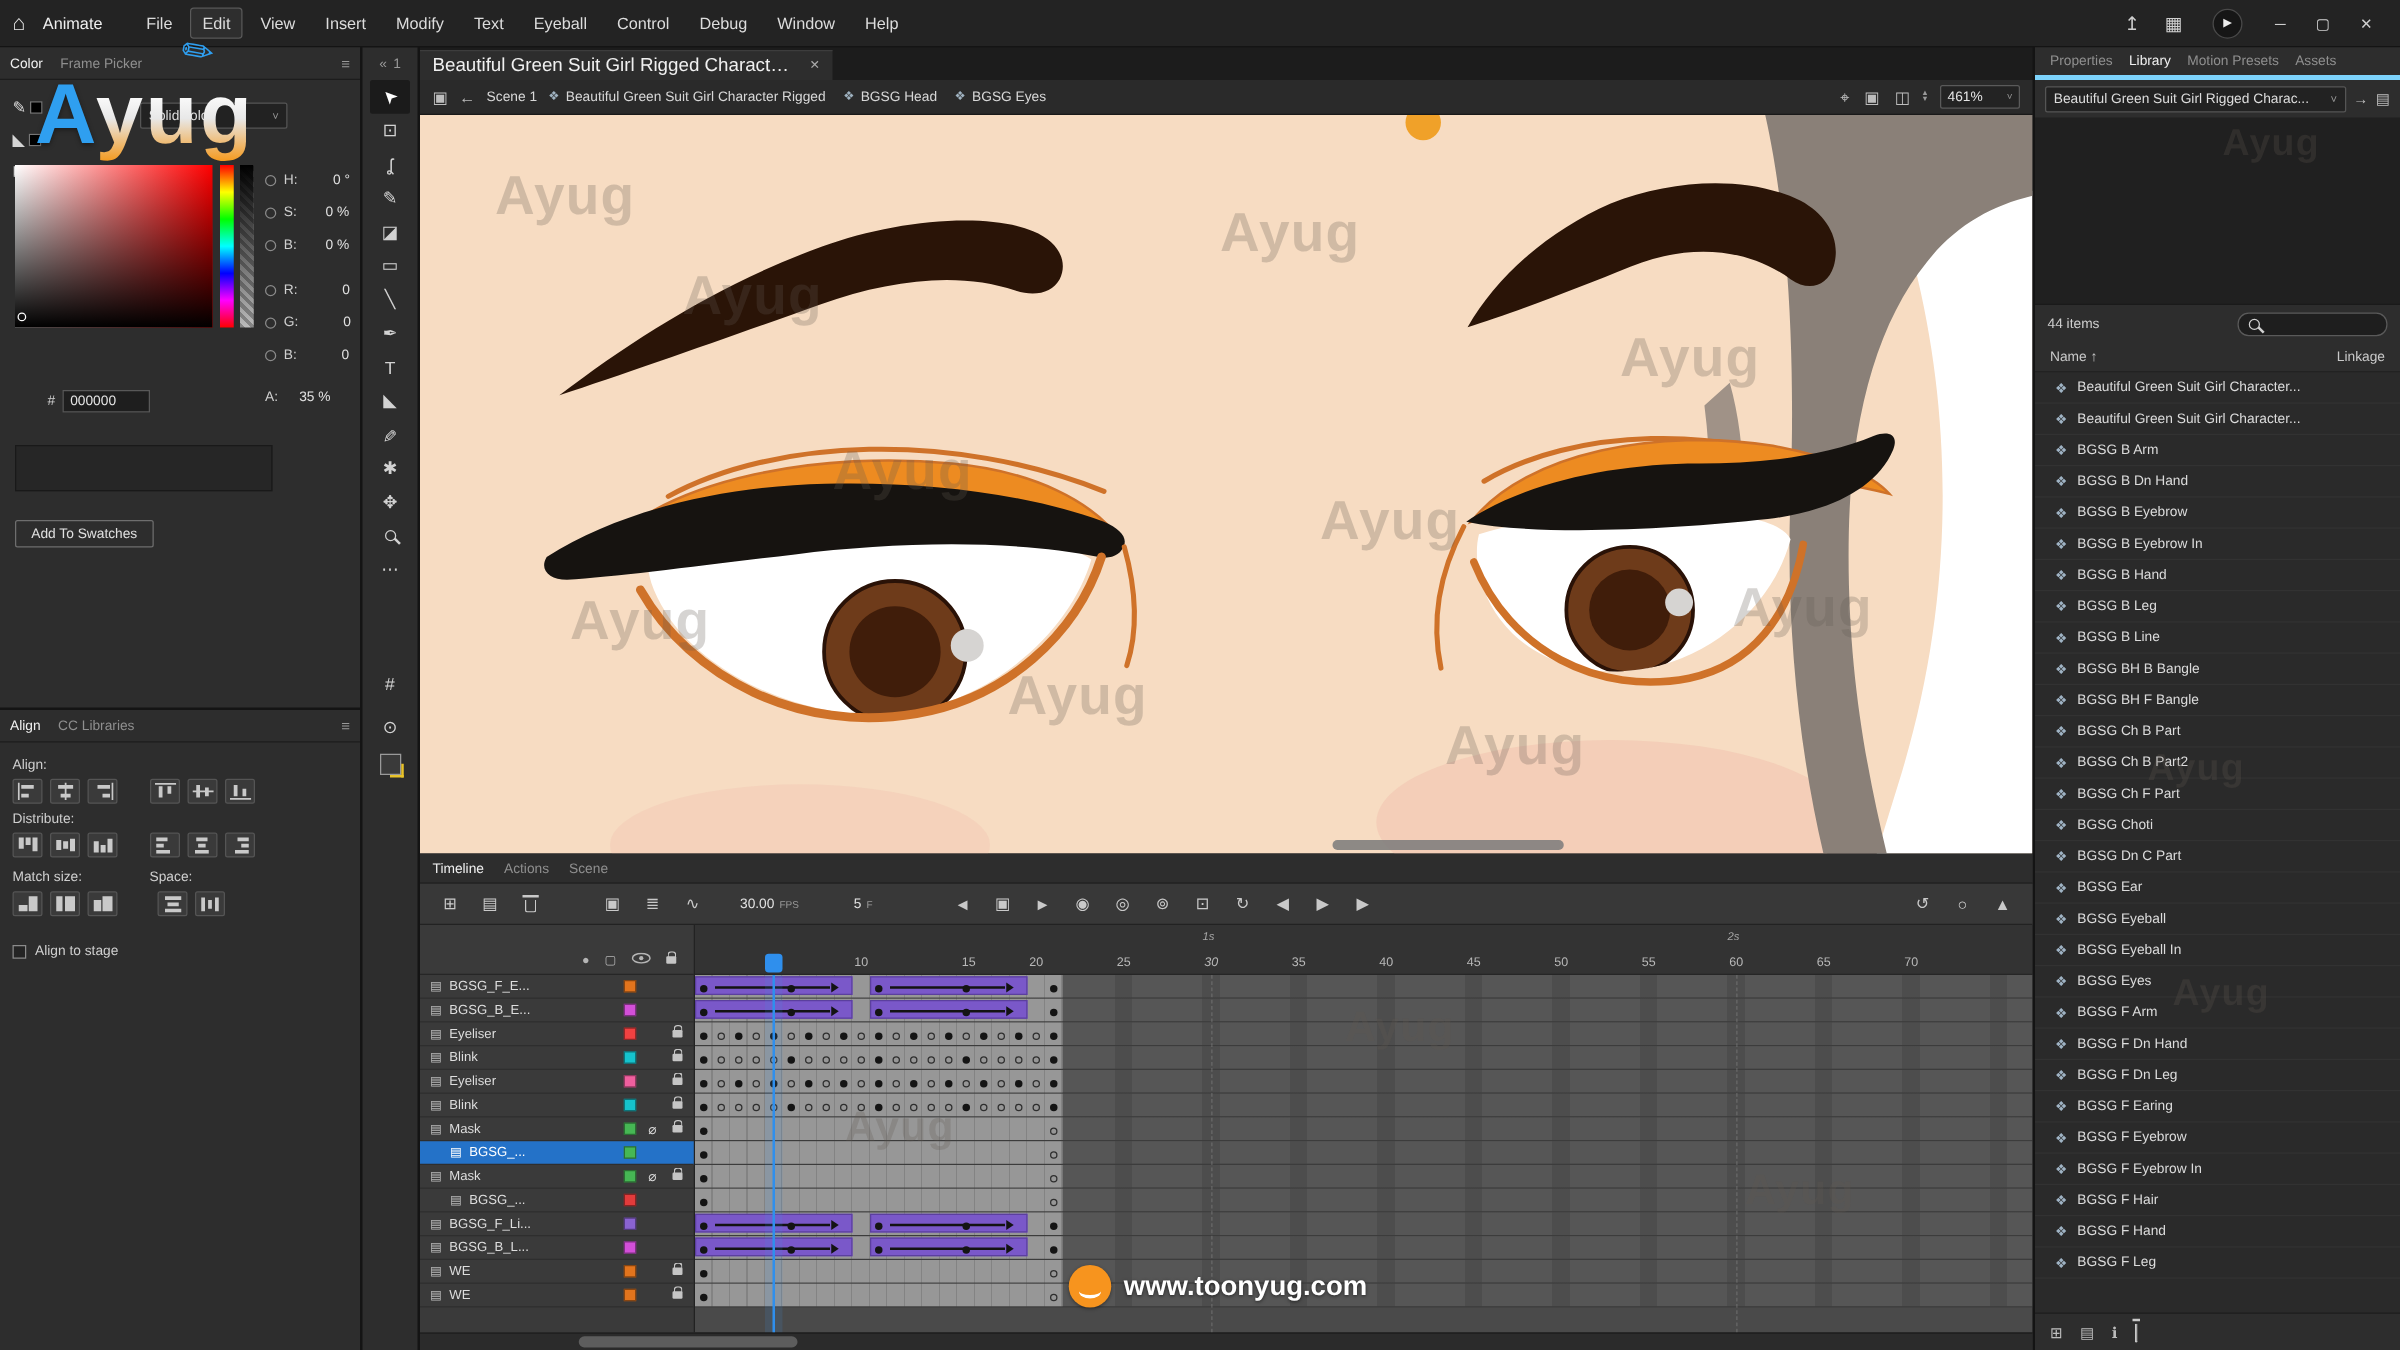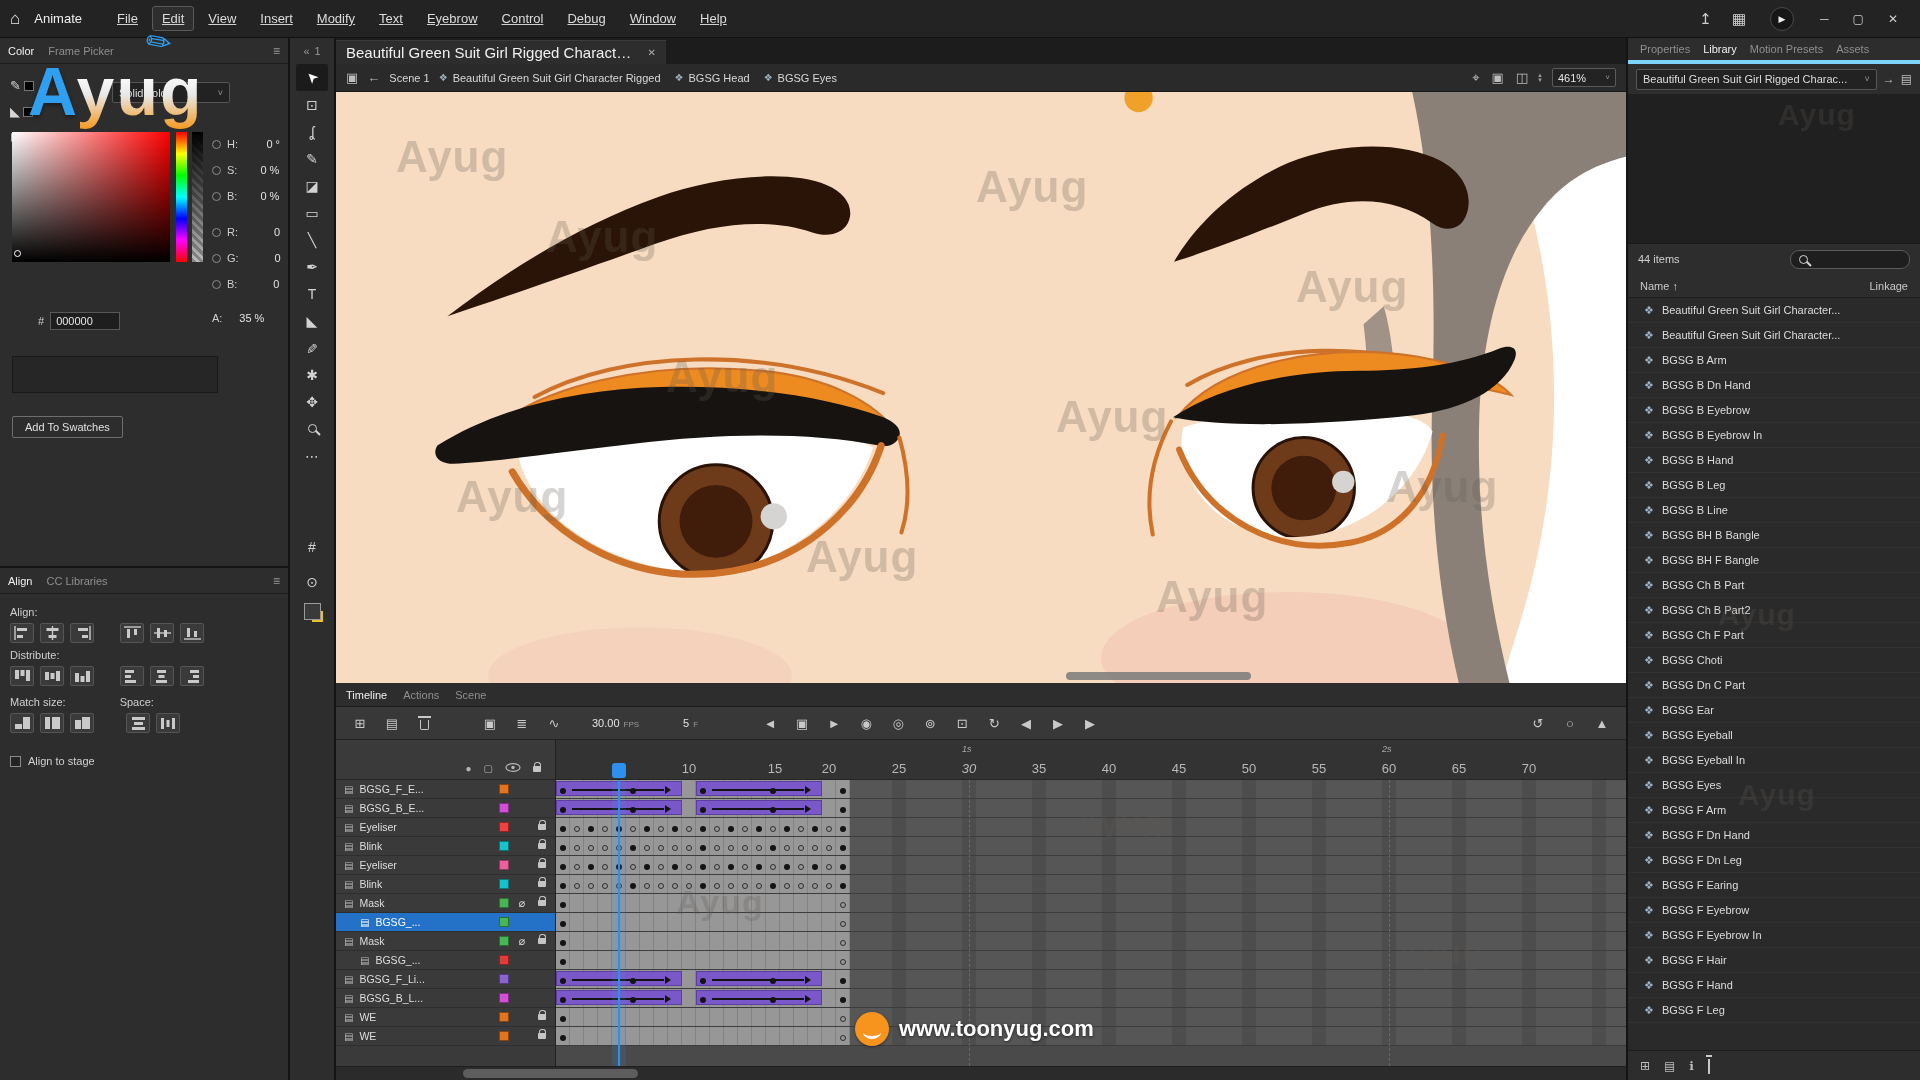--- a/index.html
+++ b/index.html
@@ -110,21 +110,21 @@
   .ly-row { height:19px; display:flex; align-items:center; padding:0 6px 0 8px; gap:6px; border-bottom:1px solid #2e2e2e; color:#dedede; }
   .ly-row.ind { padding-left:24px; }
   .ly-row.sel { background:#2472c8; color:#fff; }
   .ly-ic { color:#b9b9b9; font-size:10px; } .ly-row.sel .ly-ic { color:#fff; }
   .ly-name { flex:1; white-space:nowrap; overflow:hidden; font-size:10.5px; }
   .ly-sw { width:10px; height:10px; flex:0 0 10px; border:1px solid rgba(0,0,0,.4); }
   .ly-eye { width:14px; text-align:center; color:#d8d8d8; font-size:11px; }
   .ly-lock { width:14px; display:flex; justify-content:center; }
   .tl-right { flex:1; position:relative; min-width:0; display:flex; flex-direction:column; overflow:hidden; }
   .tl-ruler { height:40px; flex:0 0 40px; background:#333; border-bottom:1px solid #262626; position:relative; color:#b8b8b8; }
-  .rnum { position:absolute; bottom:3px; width:28px; text-align:center; font-size:13px; }
+  .rnum { position:absolute; bottom:3px; width:28px; text-align:center; font-size:10px; }
   .rsec { position:absolute; top:4px; font-size:9px; font-style:italic; color:#a8a8a8; }
   .ph-handle { position:absolute; bottom:1px; width:14px; height:15px; background:#2f8fed; border-radius:3px; }
   #frames { flex:1; position:relative; background:#4a4a4a; overflow:hidden; }
   .fr-row { position:relative; height:19px; border-bottom:1px solid #3c3c3c;
     background:repeating-linear-gradient(90deg,#565656 0 56px,#4d4d4d 56px 70px); }
   .seg { position:absolute; top:0; bottom:0; left:0;
     background:repeating-linear-gradient(90deg,#979797 0 13px,#838383 13px 14px); }
   .tween { position:absolute; top:1px; bottom:2px; background:#7a58c9; border:1px solid #5b3f9e; z-index:2; }
   .arrow { position:absolute; top:9px; height:1.5px; background:#131313; z-index:3; }
   .ahead { position:absolute; top:5.5px; width:0; height:0; border-left:6px solid #131313; border-top:4px solid transparent; border-bottom:4px solid transparent; z-index:3; }
@@ -165,28 +165,28 @@
   .toonyug .txt { color:#fff; font-size:22px; font-weight:bold; text-shadow:0 1px 3px rgba(0,0,0,.6); }
 </style>
 </head>
 <body>
 
 <div class="app">
 
   <div class="mb">
     <span class="home">⌂</span>
     <span class="appname">Animate</span>
-    <div id="menus" style="display:flex;gap:6px;text-decoration:underline;">
+    <div id="menus" style="display:flex;gap:6px;">
         <div class="mb-item">File</div>
         <div class="mb-item hl">Edit</div>
         <div class="mb-item">View</div>
         <div class="mb-item">Insert</div>
         <div class="mb-item">Modify</div>
         <div class="mb-item">Text</div>
-        <div class="mb-item">Eyebrow</div>
+        <div class="mb-item">Eyeball</div>
         <div class="mb-item">Control</div>
         <div class="mb-item">Debug</div>
         <div class="mb-item">Window</div>
         <div class="mb-item">Help</div>
       </div>
     <div class="mb-sp"></div>
     <div id="mb-right" style="display:flex;align-items:center;">
         <div class="mb-ic"><span class="glyph">↥</span></div>
         <div class="mb-ic"><span class="glyph">▦</span></div>
       </div>

